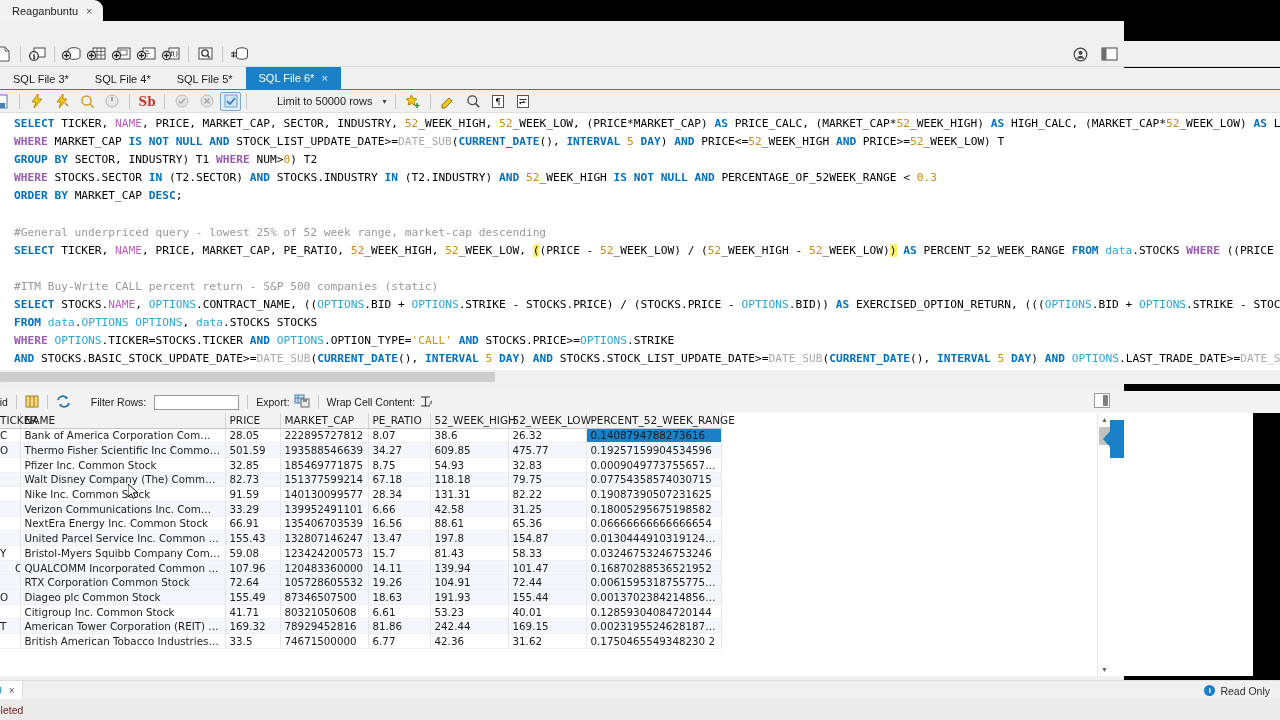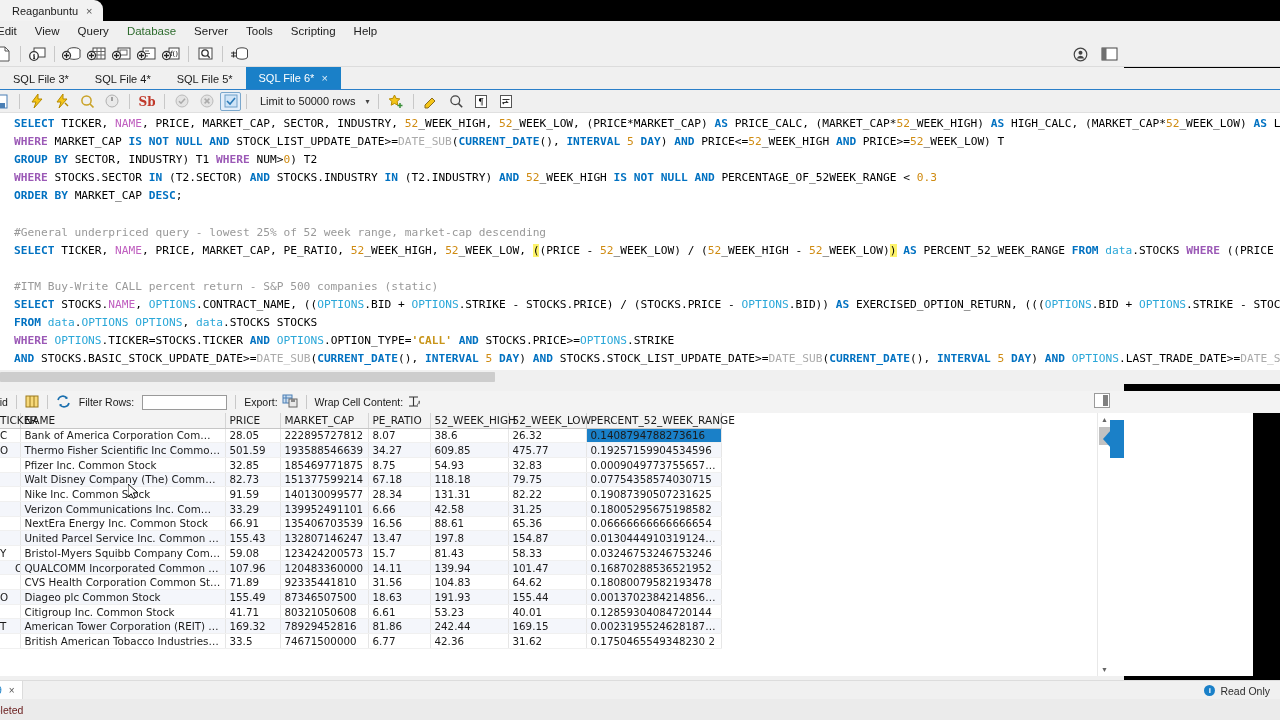--- a/index.html
+++ b/index.html
@@ -73,21 +73,21 @@
   
   .edtoolbar {
     position: absolute; left: 0; top: 90px; width: 1280px; height: 23px;
     background: #f0f0f0; display: flex; align-items: center; gap: 1px;
     border-bottom: 1px solid #e0e0e0;
   }
   .et-ic { width: 24px; height: 21px; display: flex; align-items: center; justify-content: center; }
   .et-sep { width: 1px; height: 15px; background: #c8c8c8; margin: 0 4px; }
   .limit-box {
     display: flex; align-items: center; gap: 10px;
-    font-size: 11px; color: #1a1a1a; padding: 0 4px 0 8px; white-space: nowrap;
+    font-size: 11px; color: #1a1a1a; padding: 0 4px 0 8px; white-space: nowrap; margin-left: 17px;
   }
   .limit-box .caret { font-size: 8px; color: #444; }
   .et-ic.framed {
     border: 1px solid #7aa7cc; background: #e3eefa; border-radius: 2px;
     width: 21px; height: 19px;
   }
 
   
   .editor {
     position: absolute; left: 0; top: 113px; width: 1280px; height: 257px;
@@ -100,21 +100,21 @@
   .code {
     position: absolute; left: 14px; top: 2px; right: 0;
     font-family: "DejaVu Sans Mono", monospace;
     font-size: 11.2px; line-height: 18.1px;
     white-space: pre; color: #000;
   }
   .kw   { color: #0071c1; font-weight: bold; }
   .kw2  { color: #9b59b6; font-weight: bold; }
   .id   { color: #000000; }
   .numc { color: #cf8b12; }
-  .str  { color: #c8951a; font-weight: bold; }
+  .str  { color: #c8951a; }
   .fn   { color: #aaaaaa; }
   .cmt  { color: #999999; }
   .tbl  { color: #2aa7d8; }
   .hl   { background: #fdf36a; }
   .mag  { color: #c060c0; }
 
   
   .hscroll-area {
     position: absolute; left: 0; top: 370px; width: 1280px; height: 14px;
     background: #f0f0f0;
@@ -243,30 +243,20 @@
 
 <div id="app">
 
   <div class="os-bar">
     <div class="os-tab">
       <span>Reaganbuntu</span>
       <span class="x">×</span>
     </div>
   </div>
 
-  <div class="menubar">
-    <span class="menu-item first">Edit</span>
-    <span class="menu-item">View</span>
-    <span class="menu-item">Query</span>
-    <span class="menu-item db">Database</span>
-    <span class="menu-item">Server</span>
-    <span class="menu-item">Tools</span>
-    <span class="menu-item">Scripting</span>
-    <span class="menu-item">Help</span>
-  </div>
 
   <div class="maintoolbar">
     <div class="tb-ic" style="margin-left:-8px;">
       <svg width="15" height="16" viewBox="0 0 15 16">
           <path d="M2 1h7l4 4v10H2z" fill="#fff" stroke="#555"></path>
           <path d="M9 1v4h4" fill="none" stroke="#555"></path>
         </svg>
     </div>
     <div class="tb-sep"></div>
     <div class="tb-ic">
@@ -479,21 +469,21 @@
           <path d="M5 1v11M9 1v11" stroke="#9c7b1e"></path>
         </svg>
     </span>
     <div class="rt-sep"></div>
     <span>
       <svg width="15" height="13" viewBox="0 0 15 13">
           <path d="M2 5a5 5 0 019-1.6M13 8a5 5 0 01-9 1.6" fill="none" stroke="#1a6fae" stroke-width="1.6"></path>
           <path d="M11 1.2l.6 2.6-2.6.2M4 11.8L3.4 9.2l2.6-.2" fill="#1a6fae"></path>
         </svg>
     </span>
-    <span class="rt-label" style="margin-left:4px;">Filter Rows:</span>
+    <span class="rt-label" style="margin-left:16px;">Filter Rows:</span>
     <input class="filter-input" value="" style="">
     <div class="rt-sep"></div>
     <span class="rt-label">Export:</span>
     <span>
       <svg width="16" height="14" viewBox="0 0 16 14">
           <rect x="1" y="1" width="9" height="8" fill="#cfe0f0" stroke="#4a7fb5"></rect>
           <path d="M1 4h9M4 1v8" stroke="#4a7fb5"></path>
           <rect x="7" y="5" width="8" height="8" fill="#e9e9e9" stroke="#666"></rect>
           <rect x="9" y="5" width="4" height="3" fill="#888"></rect>
         </svg>
@@ -616,29 +606,29 @@
           <tr class="alt">
             <td class="col-ticker" style="padding-left: 15px;">OM</td>
             <td class="col-name">QUALCOMM Incorporated Common Stock</td>
             <td class="col-price">107.96</td>
             <td class="col-mcap">120483360000</td>
             <td class="col-pe">14.11</td>
             <td class="col-wh">139.94</td>
             <td class="col-wl">101.47</td>
             <td class="col-pct">0.16870288536521952</td>
           </tr>
-          <tr>
-            <td class="col-ticker" style="padding-left: 0px;"></td>
-            <td class="col-name">CVS Health Corporation Common Stock</td>
-            <td class="col-price">71.89</td>
-            <td class="col-mcap">92335441810</td>
-            <td class="col-pe">31.56</td>
-            <td class="col-wh">104.83</td>
-            <td class="col-wl">64.62</td>
-            <td class="col-pct">0.18080079582193478</td>
+          <tr class="alt">
+            <td class="col-ticker" style="padding-left: 0px;"></td>
+            <td class="col-name">RTX Corporation Common Stock</td>
+            <td class="col-price">72.64</td>
+            <td class="col-mcap">105728605532</td>
+            <td class="col-pe">19.26</td>
+            <td class="col-wh">104.91</td>
+            <td class="col-wl">72.44</td>
+            <td class="col-pct">0.006159531875577544</td>
           </tr>
           <tr class="alt">
             <td class="col-ticker" style="padding-left: 0px;">O</td>
             <td class="col-name">Diageo plc Common Stock</td>
             <td class="col-price">155.49</td>
             <td class="col-mcap">87346507500</td>
             <td class="col-pe">18.63</td>
             <td class="col-wh">191.93</td>
             <td class="col-wl">155.44</td>
             <td class="col-pct">0.0013702384214856497</td>

